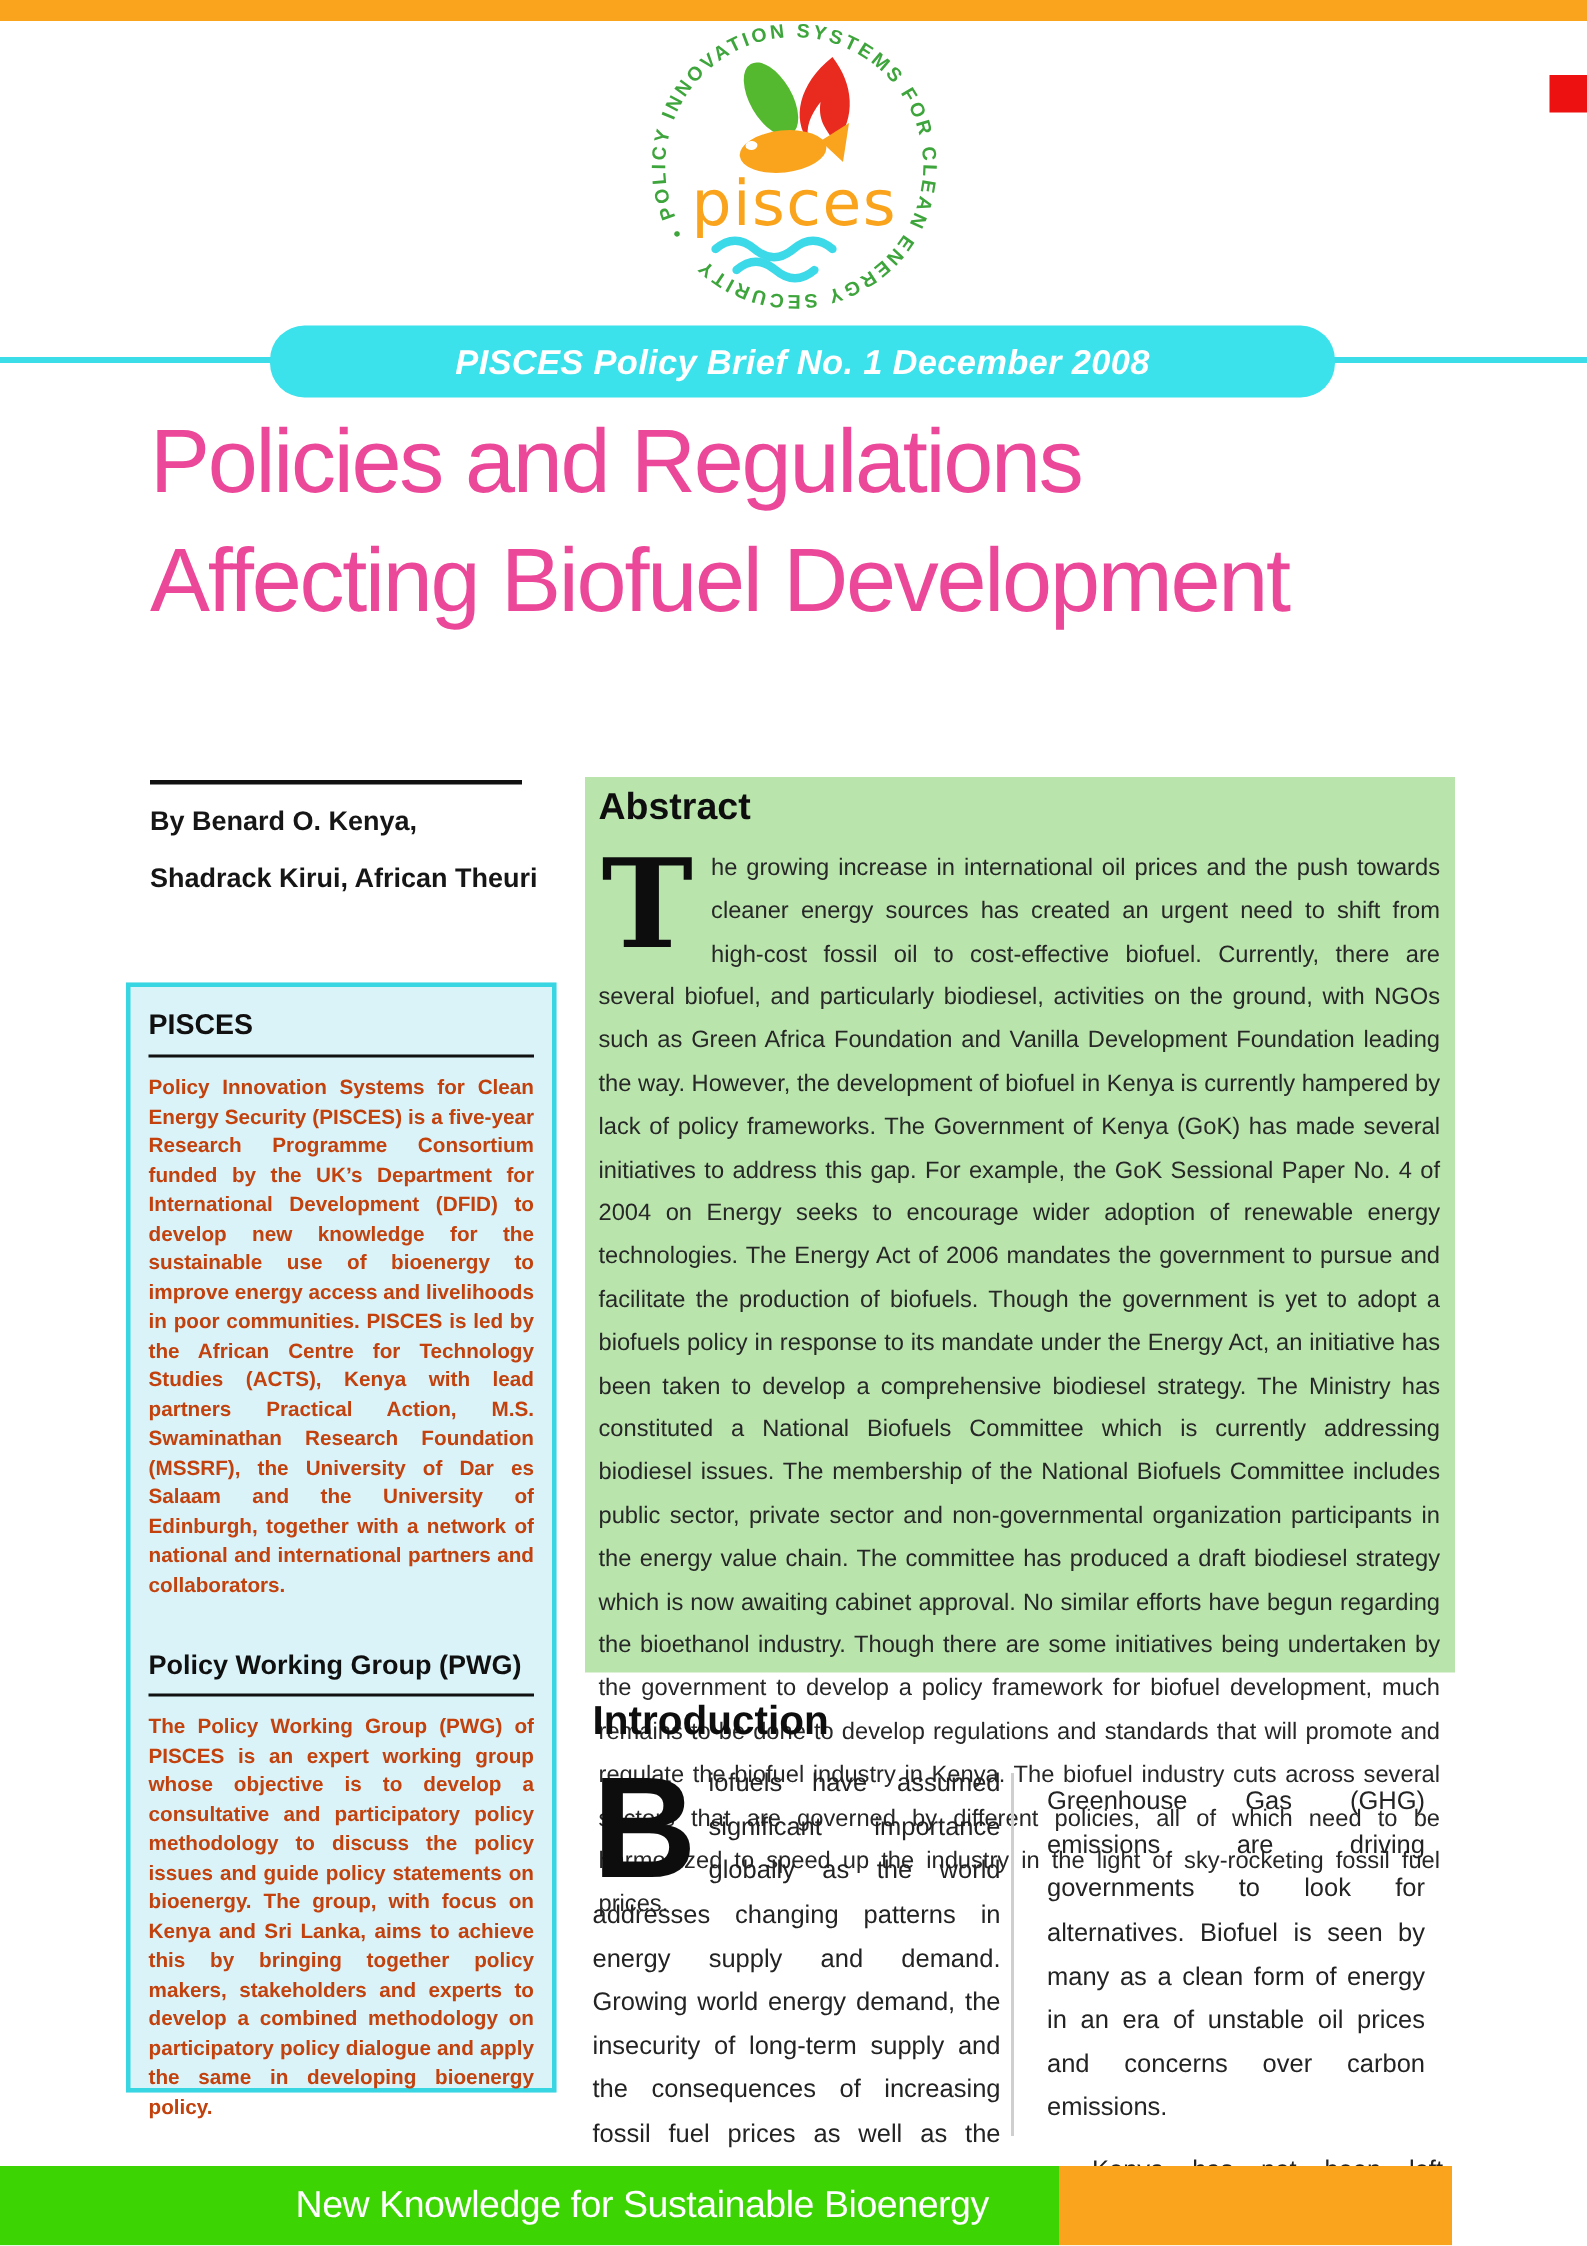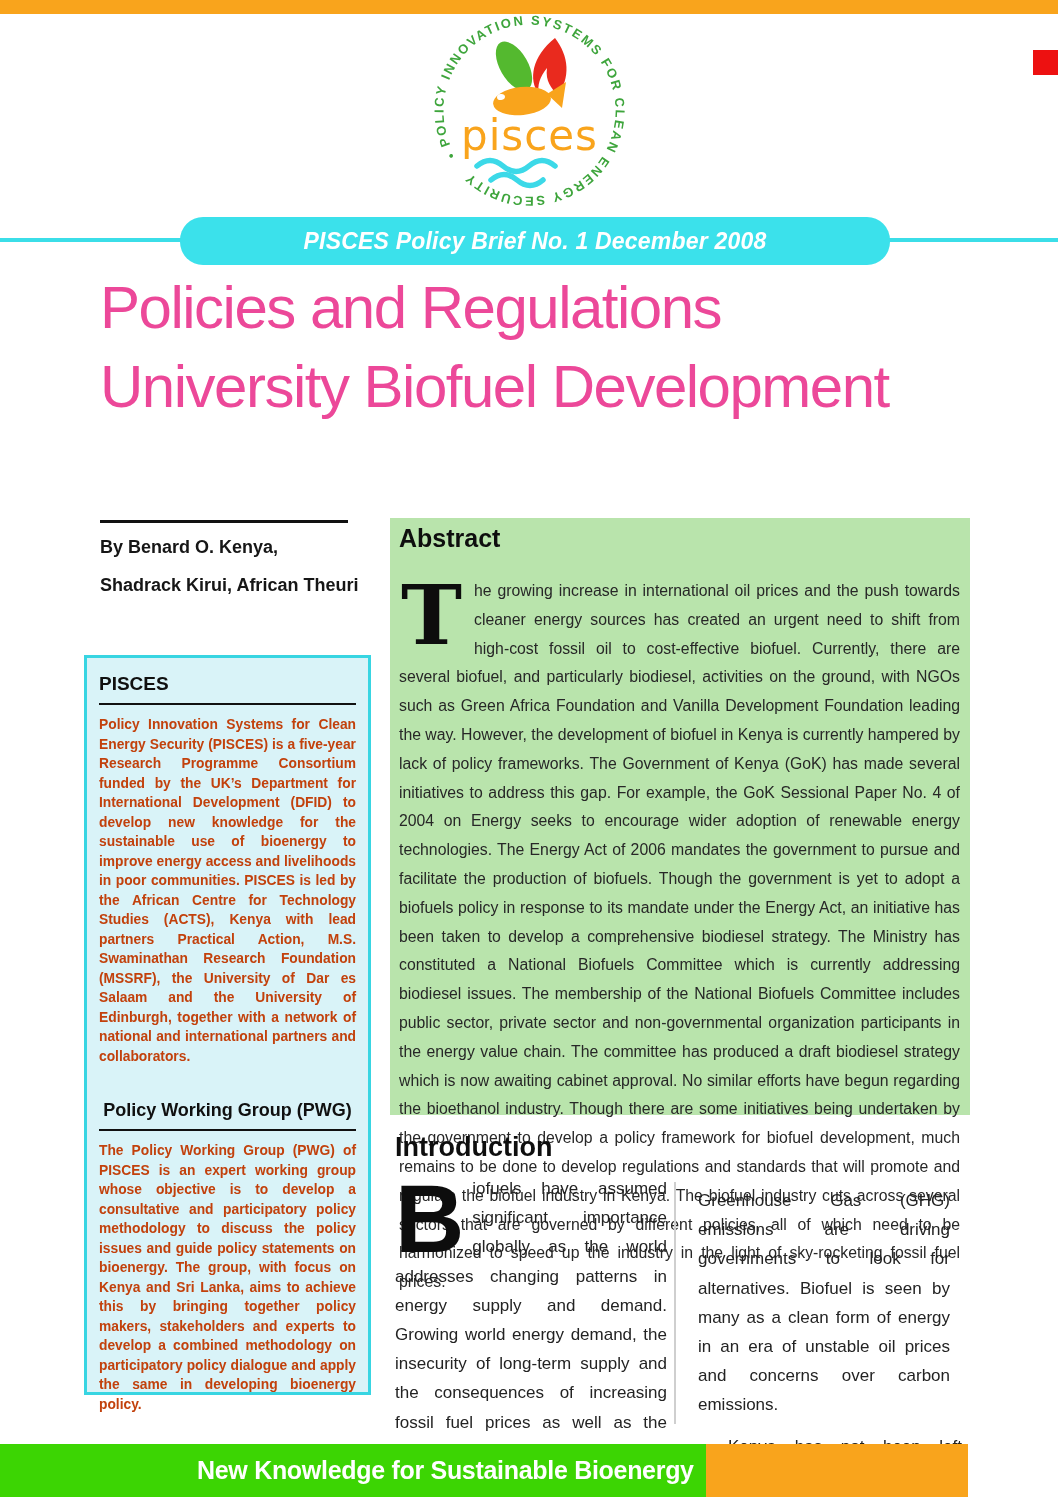--- a/index.html
+++ b/index.html
@@ -25,40 +25,40 @@
 
   .pisces-box{position:absolute;left:84px;top:655px;width:287px;height:740px;box-sizing:border-box;
       background:#D9F3F8;border:3px solid #38D5E2;padding:15px 12px 12px 12px;}
   .box-heading{font-size:19px;font-weight:bold;color:#101010;margin:0 0 8px 0;}
   .box-rule{height:2px;background:#111;margin:0 0 10px 0;}
   .box-body{font-size:13.8px;font-weight:bold;line-height:19.5px;text-align:justify;color:#c2410c;}
   .pwg-gap{height:34px;}
 
   .abstract{position:absolute;left:390px;top:518px;width:580px;height:597px;box-sizing:border-box;
       background:#B9E4AC;padding:6px 10px 0 9px;}
-  .abstract h2{font-size:25px;font-weight:bold;color:#0e0e0e;margin:0 0 24px 0;}
+  .abstract h2{font-size:25px;font-weight:bold;color:#0e0e0e;margin:0 0 12px 0;}
   .abstract-body{font-size:15.8px;line-height:28.8px;text-align:justify;color:#272727;}
   .dropcap-t{float:left;font-family:"DejaVu Serif",serif;font-weight:bold;font-size:82px;
       line-height:64px;padding:6px 12px 0 2px;color:#0d0d0d;}
 
   .intro-heading{position:absolute;left:395px;top:1132px;font-size:27px;font-weight:bold;color:#0e0e0e;}
   .intro-col1{position:absolute;left:395px;top:1174px;width:272px;
       font-size:17px;line-height:29.2px;text-align:justify;color:#232323;}
   .intro-col2{position:absolute;left:686px;top:1174px;width:276px;
       font-size:17px;line-height:29.2px;text-align:justify;color:#232323;}
   .intro-col2 .p2{text-indent:42px;margin:0;}
   .intro-col2 .p1{margin:12px;}
   .dropcap-b{float:left;font-weight:bold;font-size:96px;line-height:74px;
       padding:8px 8px 0 0;color:#0d0d0d;}
   .col-divider{position:absolute;left:674px;top:1182px;width:2px;height:242px;background:#cfcfcf;}
 
   .footer{position:absolute;left:0;top:1444px;width:1058px;height:53px;}
   .footer-green{position:absolute;left:0;top:0;width:706px;height:53px;background:#3CD503;
       display:flex;align-items:center;}
-  .footer-green span{color:#ffffff;font-weight:bold;font-size:25px;letter-spacing:-0.3px;padding-left:197px;}
+  .footer-green span{color:#ffffff;font-weight:normal;font-size:25px;letter-spacing:-0.3px;padding-left:197px;}
   .footer-orange{position:absolute;left:706px;top:0;width:262px;height:53px;background:#F9A41C;}
 </style>
 </head>
 <body>
 
 <div id="page">
 
   <div class="topbar"></div>
   <div class="redmark"></div>
 
@@ -87,35 +87,35 @@
     </g>
   </svg>
 
   <div class="cyan-line"></div>
   <div class="brief-banner">
     <span>PISCES Policy Brief No. 1 December 2008</span>
   </div>
 
   <div class="page-title">
     <div>Policies and Regulations</div>
-    <div>University Biofuel Development</div>
+    <div>Affecting Biofuel Development</div>
   </div>
 
   <div class="author-rule"></div>
   <div class="authors">
     <div>By Benard O. Kenya,</div>
     <div>Shadrack Kirui, African Theuri</div>
   </div>
 
   <div class="pisces-box">
     <div class="box-heading">PISCES</div>
     <div class="box-rule"></div>
     <div class="box-body">Policy Innovation Systems for Clean Energy Security (PISCES) is a five-year Research Programme Consortium funded by the UK’s Department for International Development (DFID) to develop new knowledge for the sustainable use of bioenergy to improve energy access and livelihoods in poor communities. PISCES is led by the African Centre for Technology Studies (ACTS), Kenya with lead partners Practical Action, M.S. Swaminathan Research Foundation (MSSRF), the University of Dar es Salaam and the University of Edinburgh, together with a network of national and international partners and collaborators.</div>
     <div class="pwg-gap"></div>
-    <div class="box-heading" style="font-size:18px;text-align:center;">Policy Working Group (PWG)</div>
+    <div class="box-heading" style="font-size:18px;">Policy Working Group (PWG)</div>
     <div class="box-rule"></div>
     <div class="box-body">The Policy Working Group (PWG) of PISCES is an expert working group whose objective is to develop a consultative and participatory policy methodology to discuss the policy issues and guide policy statements on bioenergy. The group, with focus on Kenya and Sri Lanka, aims to achieve this by bringing together policy makers, stakeholders and experts to develop a combined methodology on participatory policy dialogue and apply the same in developing bioenergy policy.</div>
   </div>
 
   <div class="abstract">
     <h2>Abstract</h2>
     <div class="abstract-body">
       <span class="dropcap-t">T</span><span>he growing increase in international oil prices and the push towards cleaner energy sources has created an urgent need to shift from high-cost fossil oil to cost-effective biofuel. Currently, there are several biofuel, and particularly biodiesel, activities on the ground, with NGOs such as Green Africa Foundation and Vanilla Development Foundation leading the way. However, the development of biofuel in Kenya is currently hampered by lack of policy frameworks. The Government of Kenya (GoK) has made several initiatives to address this gap. For example, the GoK Sessional Paper No. 4 of 2004 on Energy seeks to encourage wider adoption of renewable energy technologies. The Energy Act of 2006 mandates the government to pursue and facilitate the production of biofuels. Though the government is yet to adopt a biofuels policy in response to its mandate under the Energy Act, an initiative has been taken to develop a comprehensive biodiesel strategy. The Ministry has constituted a National Biofuels Committee which is currently addressing biodiesel issues. The membership of the National Biofuels Committee includes public sector, private sector and non-governmental organization participants in the energy value chain. The committee has produced a draft biodiesel strategy which is now awaiting cabinet approval. No similar efforts have begun regarding the bioethanol industry. Though there are some initiatives being undertaken by the government to develop a policy framework for biofuel development, much remains to be done to develop regulations and standards that will promote and regulate the biofuel industry in Kenya. The biofuel industry cuts across several sectors that are governed by different policies, all of which need to be harmonized to speed up the industry in the light of sky-rocketing fossil fuel prices.</span>
     </div>
   </div>

